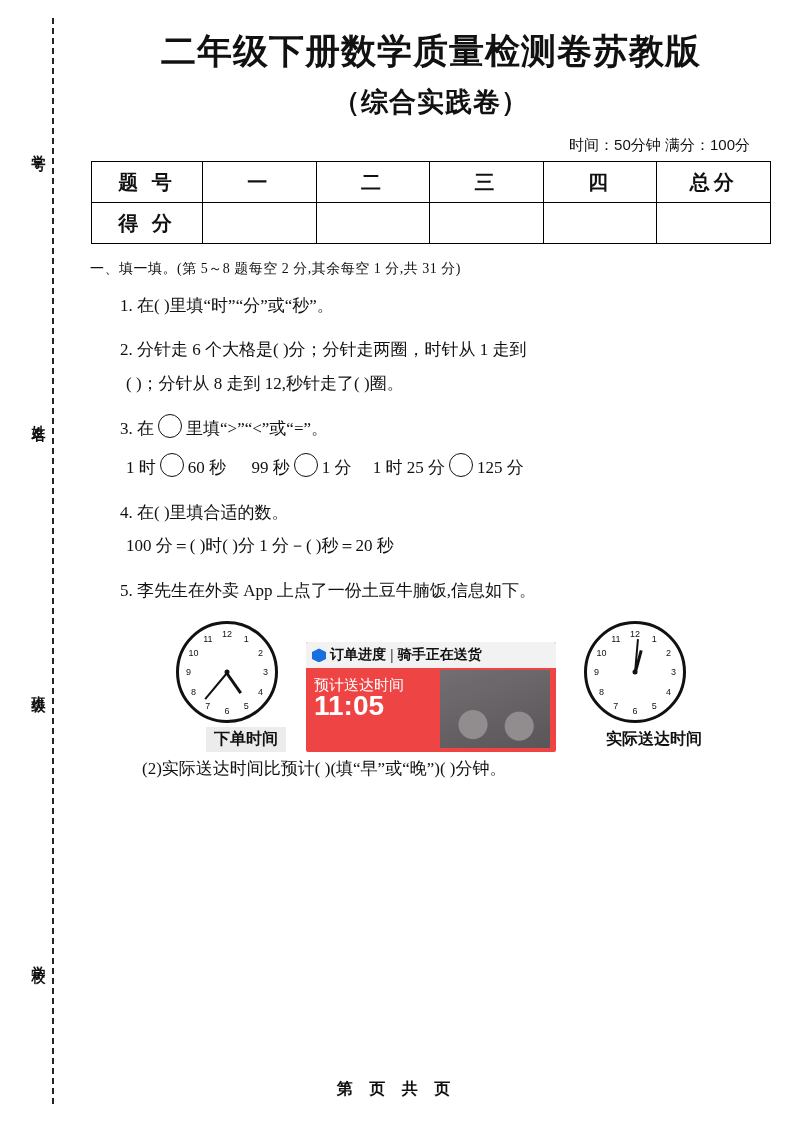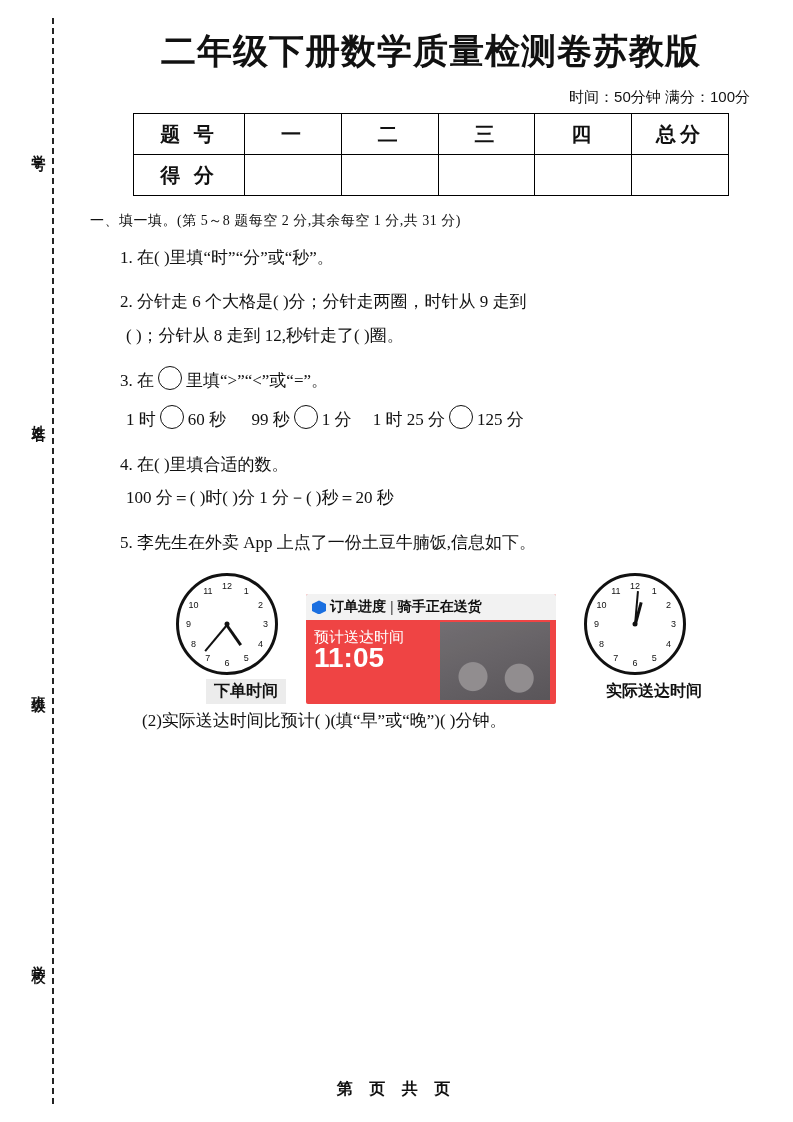--- a/index.html
+++ b/index.html
@@ -51,21 +51,21 @@
   .meta{
     font-family:"Liberation Sans", sans-serif;
     font-size:15px;
     text-align:right;
     margin:16px 26px 6px 0;
   }
 
   table.scoretable{
     border-collapse:collapse;
     margin:0 auto;
-    width:596px;
+    width:680px;
     table-layout:fixed;
   }
   table.scoretable td{
     border:1.5px solid #000;
     height:38px;
     text-align:center;
     vertical-align:middle;
     font-family:"Liberation Sans", sans-serif;
     font-size:20px;
     font-weight:bold;
@@ -178,20 +178,21 @@
   <div class="vlabels">
     <div class="vlabel">学号：</div>
     <div class="vlabel">姓名：</div>
     <div class="vlabel">班级：</div>
     <div class="vlabel">学校：</div>
   </div>
 
   <div class="content">
 
     <h1 class="title">二年级下册数学质量检测卷苏教版</h1>
+    <h2 class="subtitle">（综合实践卷）</h2>
     <div class="meta">时间：50分钟  满分：100分</div>
 
     <table class="scoretable">
       <tbody>
           <tr>
         <td class="first">题 号</td>
         <td>一</td>
         <td>二</td>
         <td>三</td>
         <td>四</td>
@@ -206,21 +207,21 @@
         <td></td>
       </tr>
     </tbody>
       </table>
 
     <div class="section-head">一、填一填。(第 5～8 题每空 2 分,其余每空 1 分,共 31 分)</div>
 
     <div class="q">1. 在(      )里填“时”“分”或“秒”。</div>
 
 
-    <div class="q">2. 分针走 6 个大格是(      )分；分针走两圈，时针从 9 走到</div>
+    <div class="q">2. 分针走 6 个大格是(      )分；分针走两圈，时针从 1 走到</div>
     <div class="qline">(      )；分针从 8 走到 12,秒针走了(      )圈。</div>
 
     <div class="q">
       <span>3. 在</span><span class="circle-in"></span><span>里填“&gt;”“&lt;”或“=”。</span>
     </div>
 
     <div class="qline" style="margin-top:6px">
       <span>1 时</span><span class="circle-in"></span><span>60 秒</span>
       &nbsp;&nbsp;&nbsp;&nbsp;
       <span>99 秒</span><span class="circle-in"></span><span>1 分</span>

